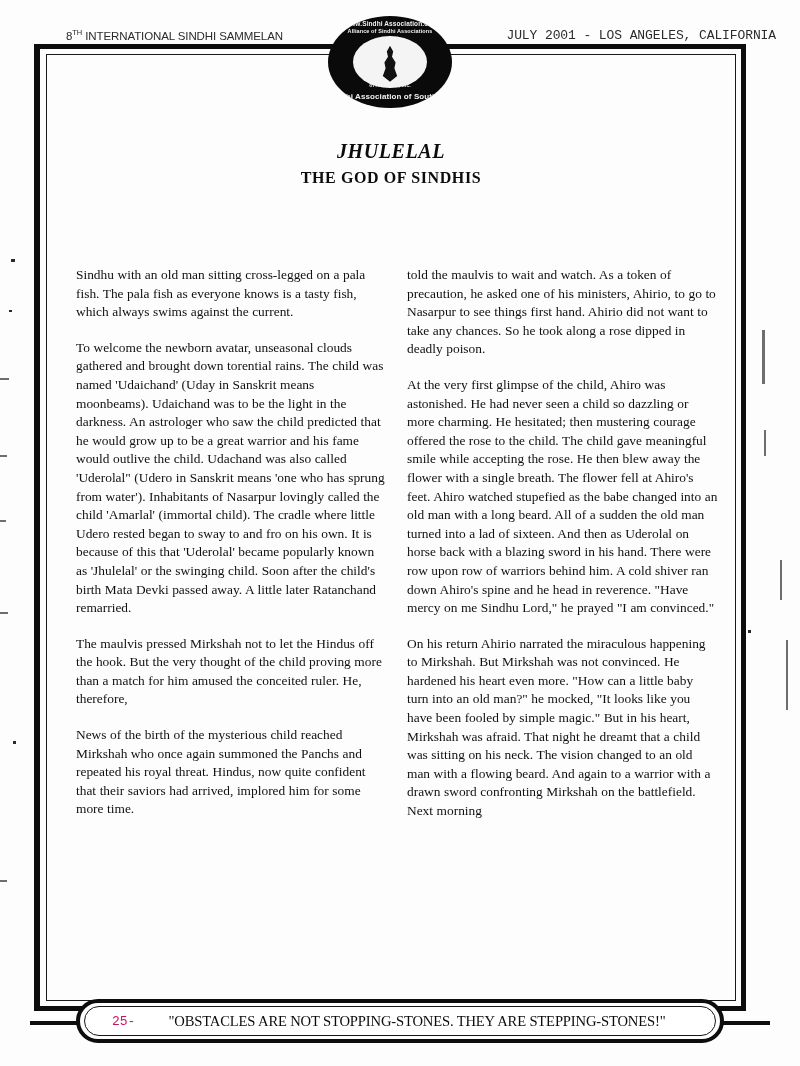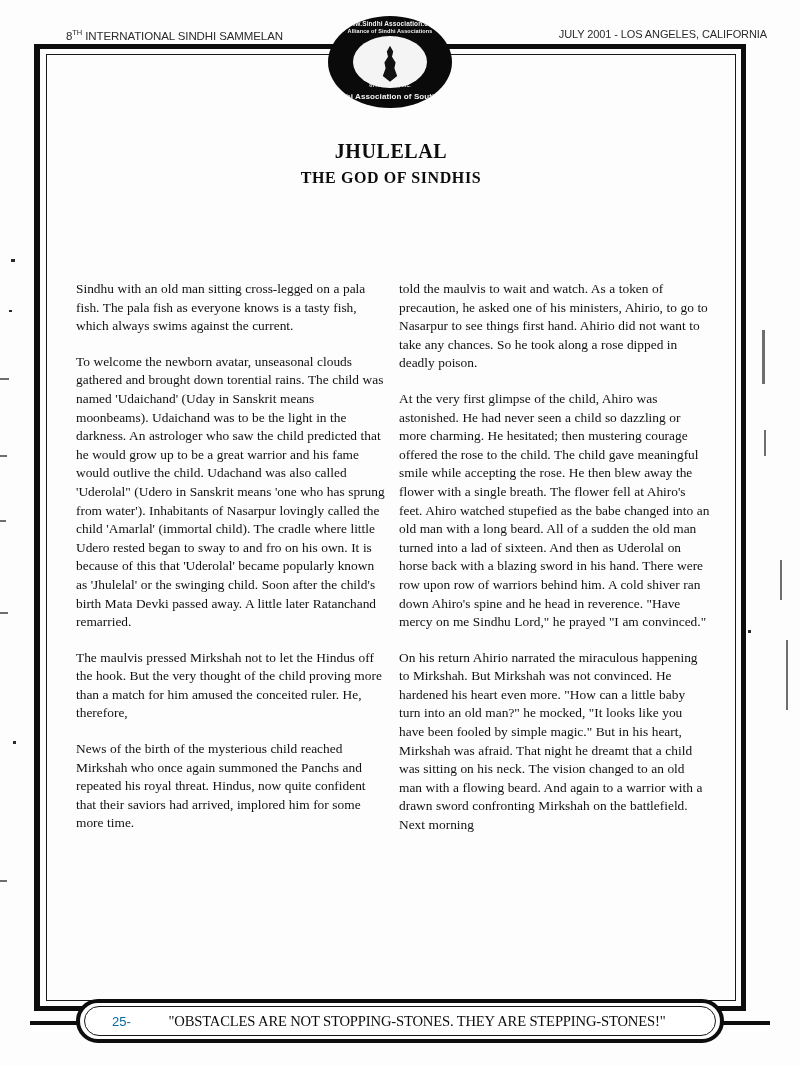--- a/index.html
+++ b/index.html
@@ -41,24 +41,24 @@
     color: #2b2b2b;
     white-space: nowrap;
     margin-left: 36px;
   }
   .masthead-left sup {
     font-size: 7.5px;
     vertical-align: 5px;
   }
   .masthead-right {
     position: absolute;
-    right: 33px;
+    right: 24px;
     top: 0;
-    font-family: Liberation Sans, sans-serif;
-    font-size: 11px;
+    font-family: Liberation Mono, monospace;
+    font-size: 13px;
     letter-spacing: -0.1px;
     color: #2b2b2b;
     white-space: nowrap;
   }
 
   
   .seal {
     position: absolute;
     left: 328px;
     top: 16px;
@@ -136,31 +136,31 @@
     width: 690px;
     text-align: center;
     z-index: 4;
   }
   .title-line {
     font-family: "Liberation Serif", "DejaVu Serif", serif;
     font-weight: bold;
     color: #0c0c0c;
     letter-spacing: 0.6px;
   }
-  .title-line.one { font-size: 20px; line-height: 26px; }
+  .title-line.one { font-size: 20px; line-height: 26px; font-style: italic; }
   .title-line.two { font-size: 16px; line-height: 27px; }
 
   
   .columns {
     position: absolute;
     left: 76px;
-    top: 280px;
+    top: 266px;
     width: 650px;
     display: flex;
-    gap: 12px;
+    gap: 20px;
     z-index: 4;
   }
   .column {
     width: 311px;
   }
   .column p {
     margin: 0 0 17px 0;
     font-family: "Liberation Serif", "DejaVu Serif", serif;
     font-size: 13.4px;
     line-height: 18.6px;
@@ -214,23 +214,23 @@
     top: 0;
     width: 100%;
     height: 100%;
     display: flex;
     align-items: center;
     z-index: 2;
   }
   .page-number {
     position: absolute;
     left: 32px;
-    font-family: Liberation Sans, sans-serif;
+    font-family: Liberation Mono, monospace;
     font-size: 13px;
-    color: #0369a1;
+    color: #be185d;
   }
   .footer-quote {
     width: 100%;
     text-align: center;
     padding-left: 34px;
     box-sizing: border-box;
     font-family: "Liberation Serif", "DejaVu Serif", serif;
     font-size: 14.6px;
     letter-spacing: -0.15px;
     color: #0c0c0c;

